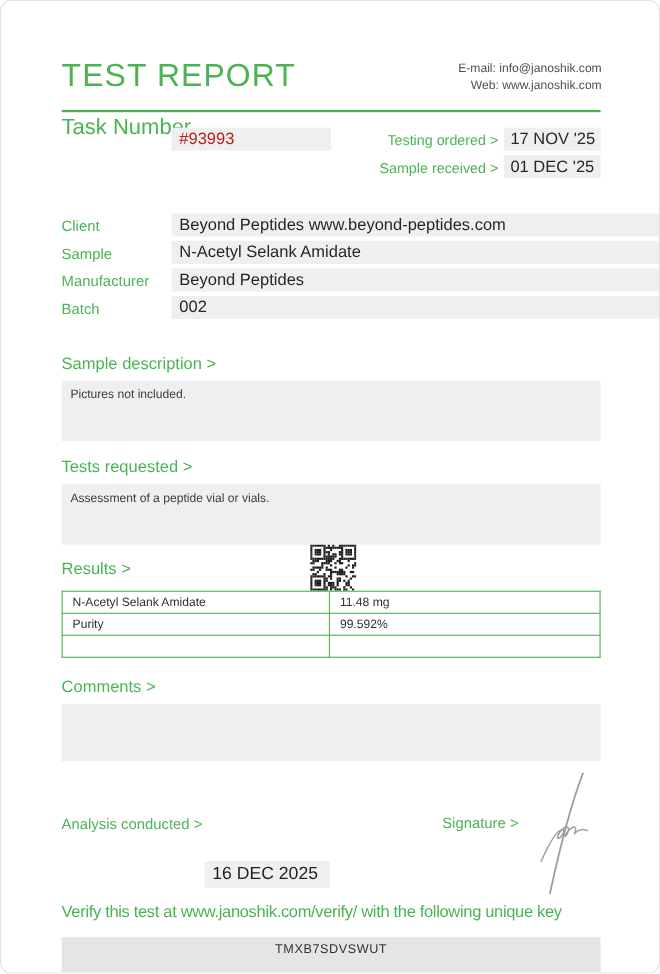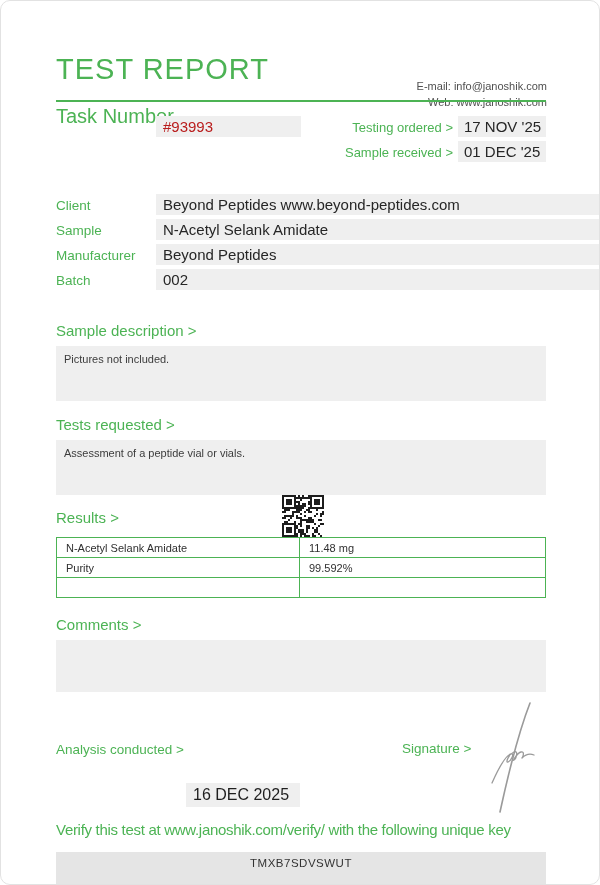--- a/index.html
+++ b/index.html
@@ -20,21 +20,21 @@
   .logo-word { font-size:19px; font-weight:700; letter-spacing:1px; }
   .logo-word .jano { color:#3e4947; }
   .logo-word .shik {
     color:#4cb354;
     background:linear-gradient(90deg,#8dc63f,#1e8c45);
     -webkit-background-clip:text; background-clip:text;
     -webkit-text-fill-color:transparent;
   }
   .contact {
     position:absolute; right:52px; top:53px; text-align:right;
-    font-size:11px; color:#4f4f4f; line-height:16px;margin-top:24px;
+    font-size:11px; color:#4f4f4f; line-height:16px;
   }
   .rule {
     position:absolute; left:55px; top:99px; width:490px; height:2px; background:#4cb354;
   }
   
   .green-label { color:#4cb354; }
   .task-label { position:absolute; left:55px; top:104px; font-size:20px; }
   .task-box {
     position:absolute; left:155px; top:115px; width:145px; height:21px;
     background:#efefef; font-size:15px; line-height:21px; padding-left:7px; color:#b91c1c;

